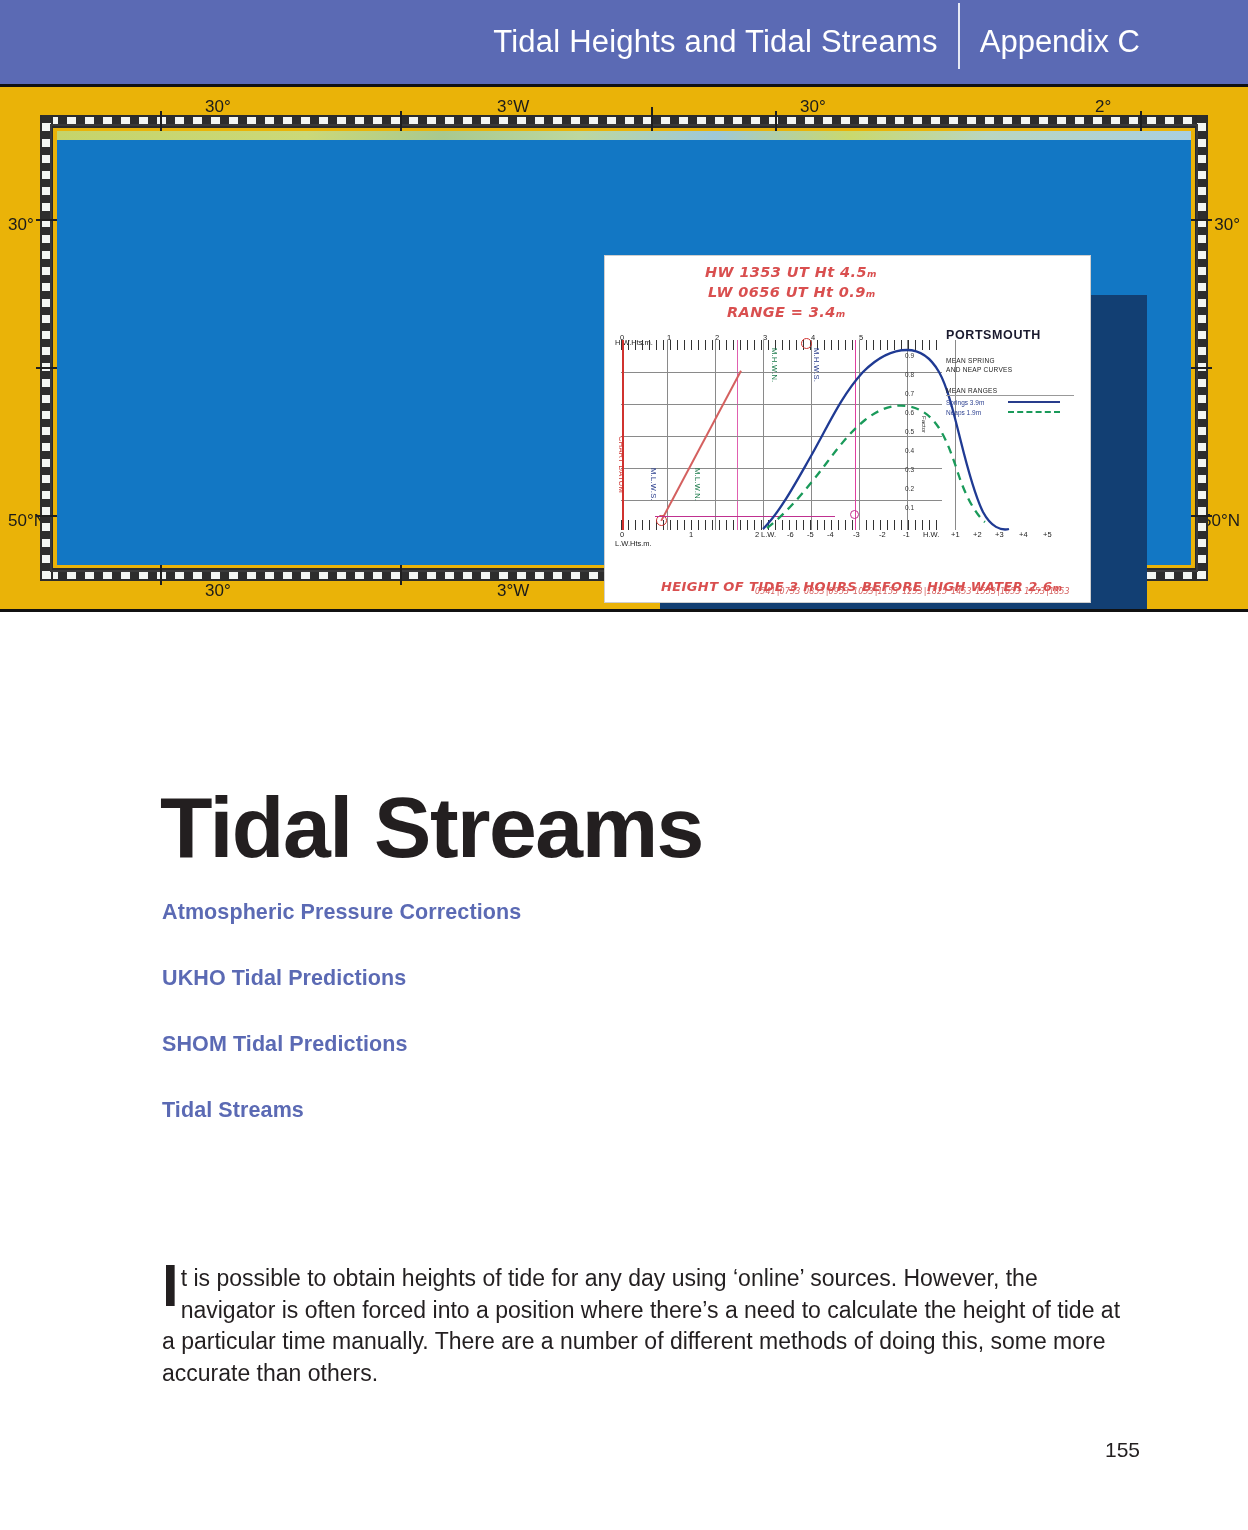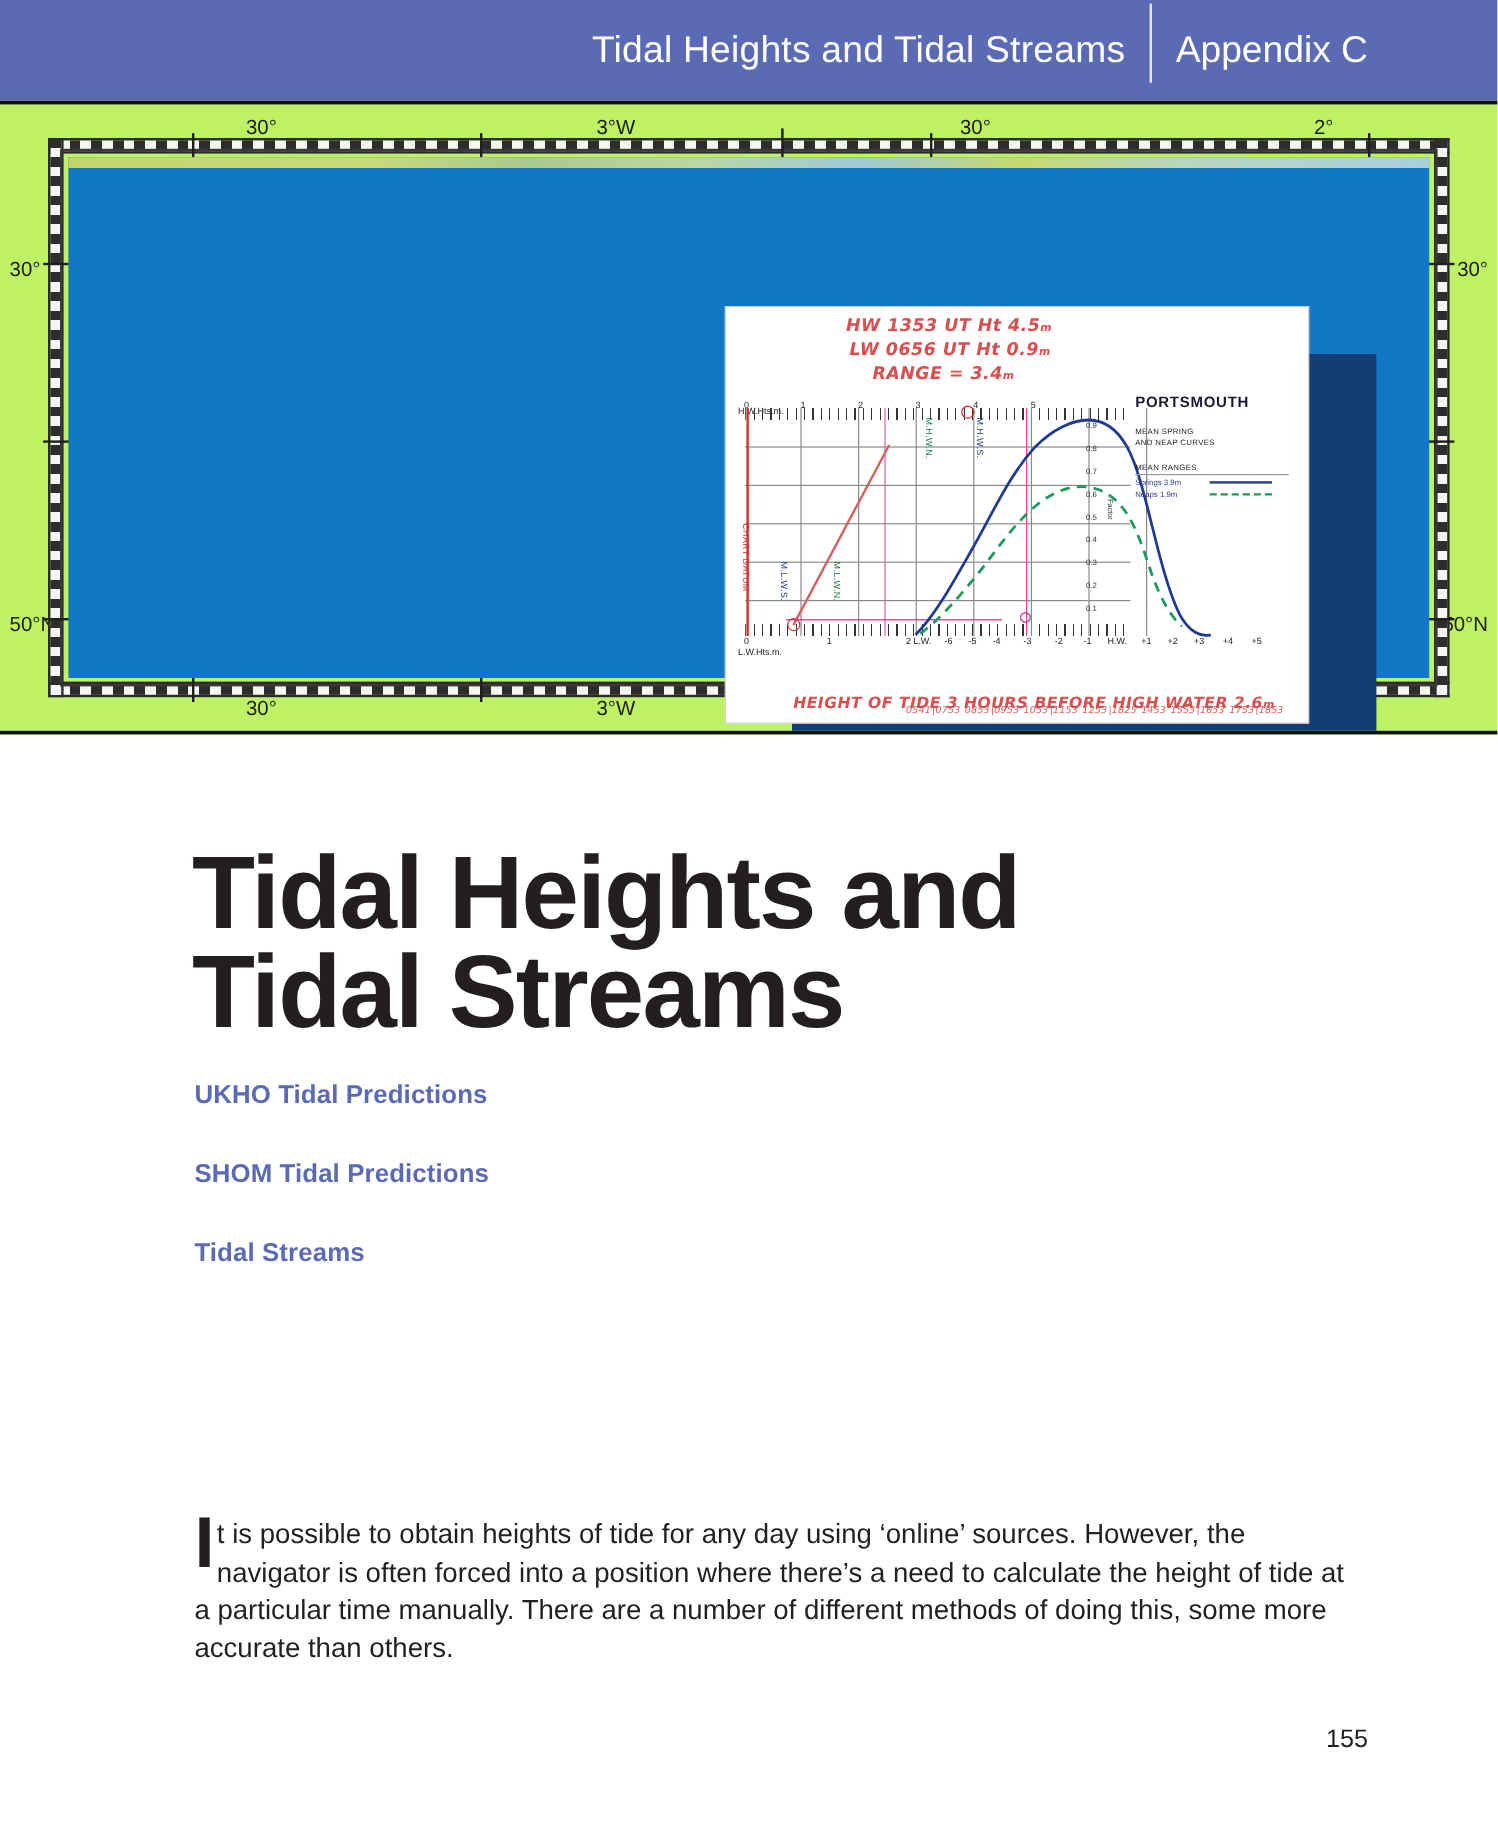--- a/index.html
+++ b/index.html
@@ -44,21 +44,21 @@
     font-size: 31px;
     font-weight: 400;
     white-space: nowrap;
   }
 
   
   .figure {
     position: absolute;
     left: 0; top: 84px;
     width: 1248px; height: 528px;
-    background: #bef264;
+    background: #eab308;
     border-top: 3px solid #111;
     border-bottom: 3px solid #111;
     overflow: hidden;
   }
   .map-margin-label {
     position: absolute;
     font-size: 17px;
     color: #1b1b1b;
     font-family: "Liberation Sans", sans-serif;
     white-space: nowrap;
@@ -464,25 +464,26 @@
       <span>1753</span>|<span>1853</span>
     </div>
 
     <div class="hand bottom-note">
       <span>HEIGHT OF TIDE 3 HOURS BEFORE HIGH WATER 2.6</span><span class="hw-sub">m</span>
     </div>
   </div>
 </div>
 
 <h1 class="page-title">
-  <span>Tidal Heights and</span><br>
+  <br>
   <span>Tidal Streams</span>
 </h1>
 
 <nav class="toc">
+  <div class="toc-item">Atmospheric Pressure Corrections</div>
   <div class="toc-item">UKHO Tidal Predictions</div>
   <div class="toc-item">SHOM Tidal Predictions</div>
   <div class="toc-item">Tidal Streams</div>
 </nav>
 
 <div class="body-copy">
   <span class="dropcap">I</span><span>t is possible to obtain heights of tide for any day using ‘online’ sources. However, the navigator is often forced into a position where there’s a need to calculate the height of tide at a particular time manually. There are a number of different methods of doing this, some more accurate than others.</span>
 </div>
 
 <div class="page-number">155</div>

